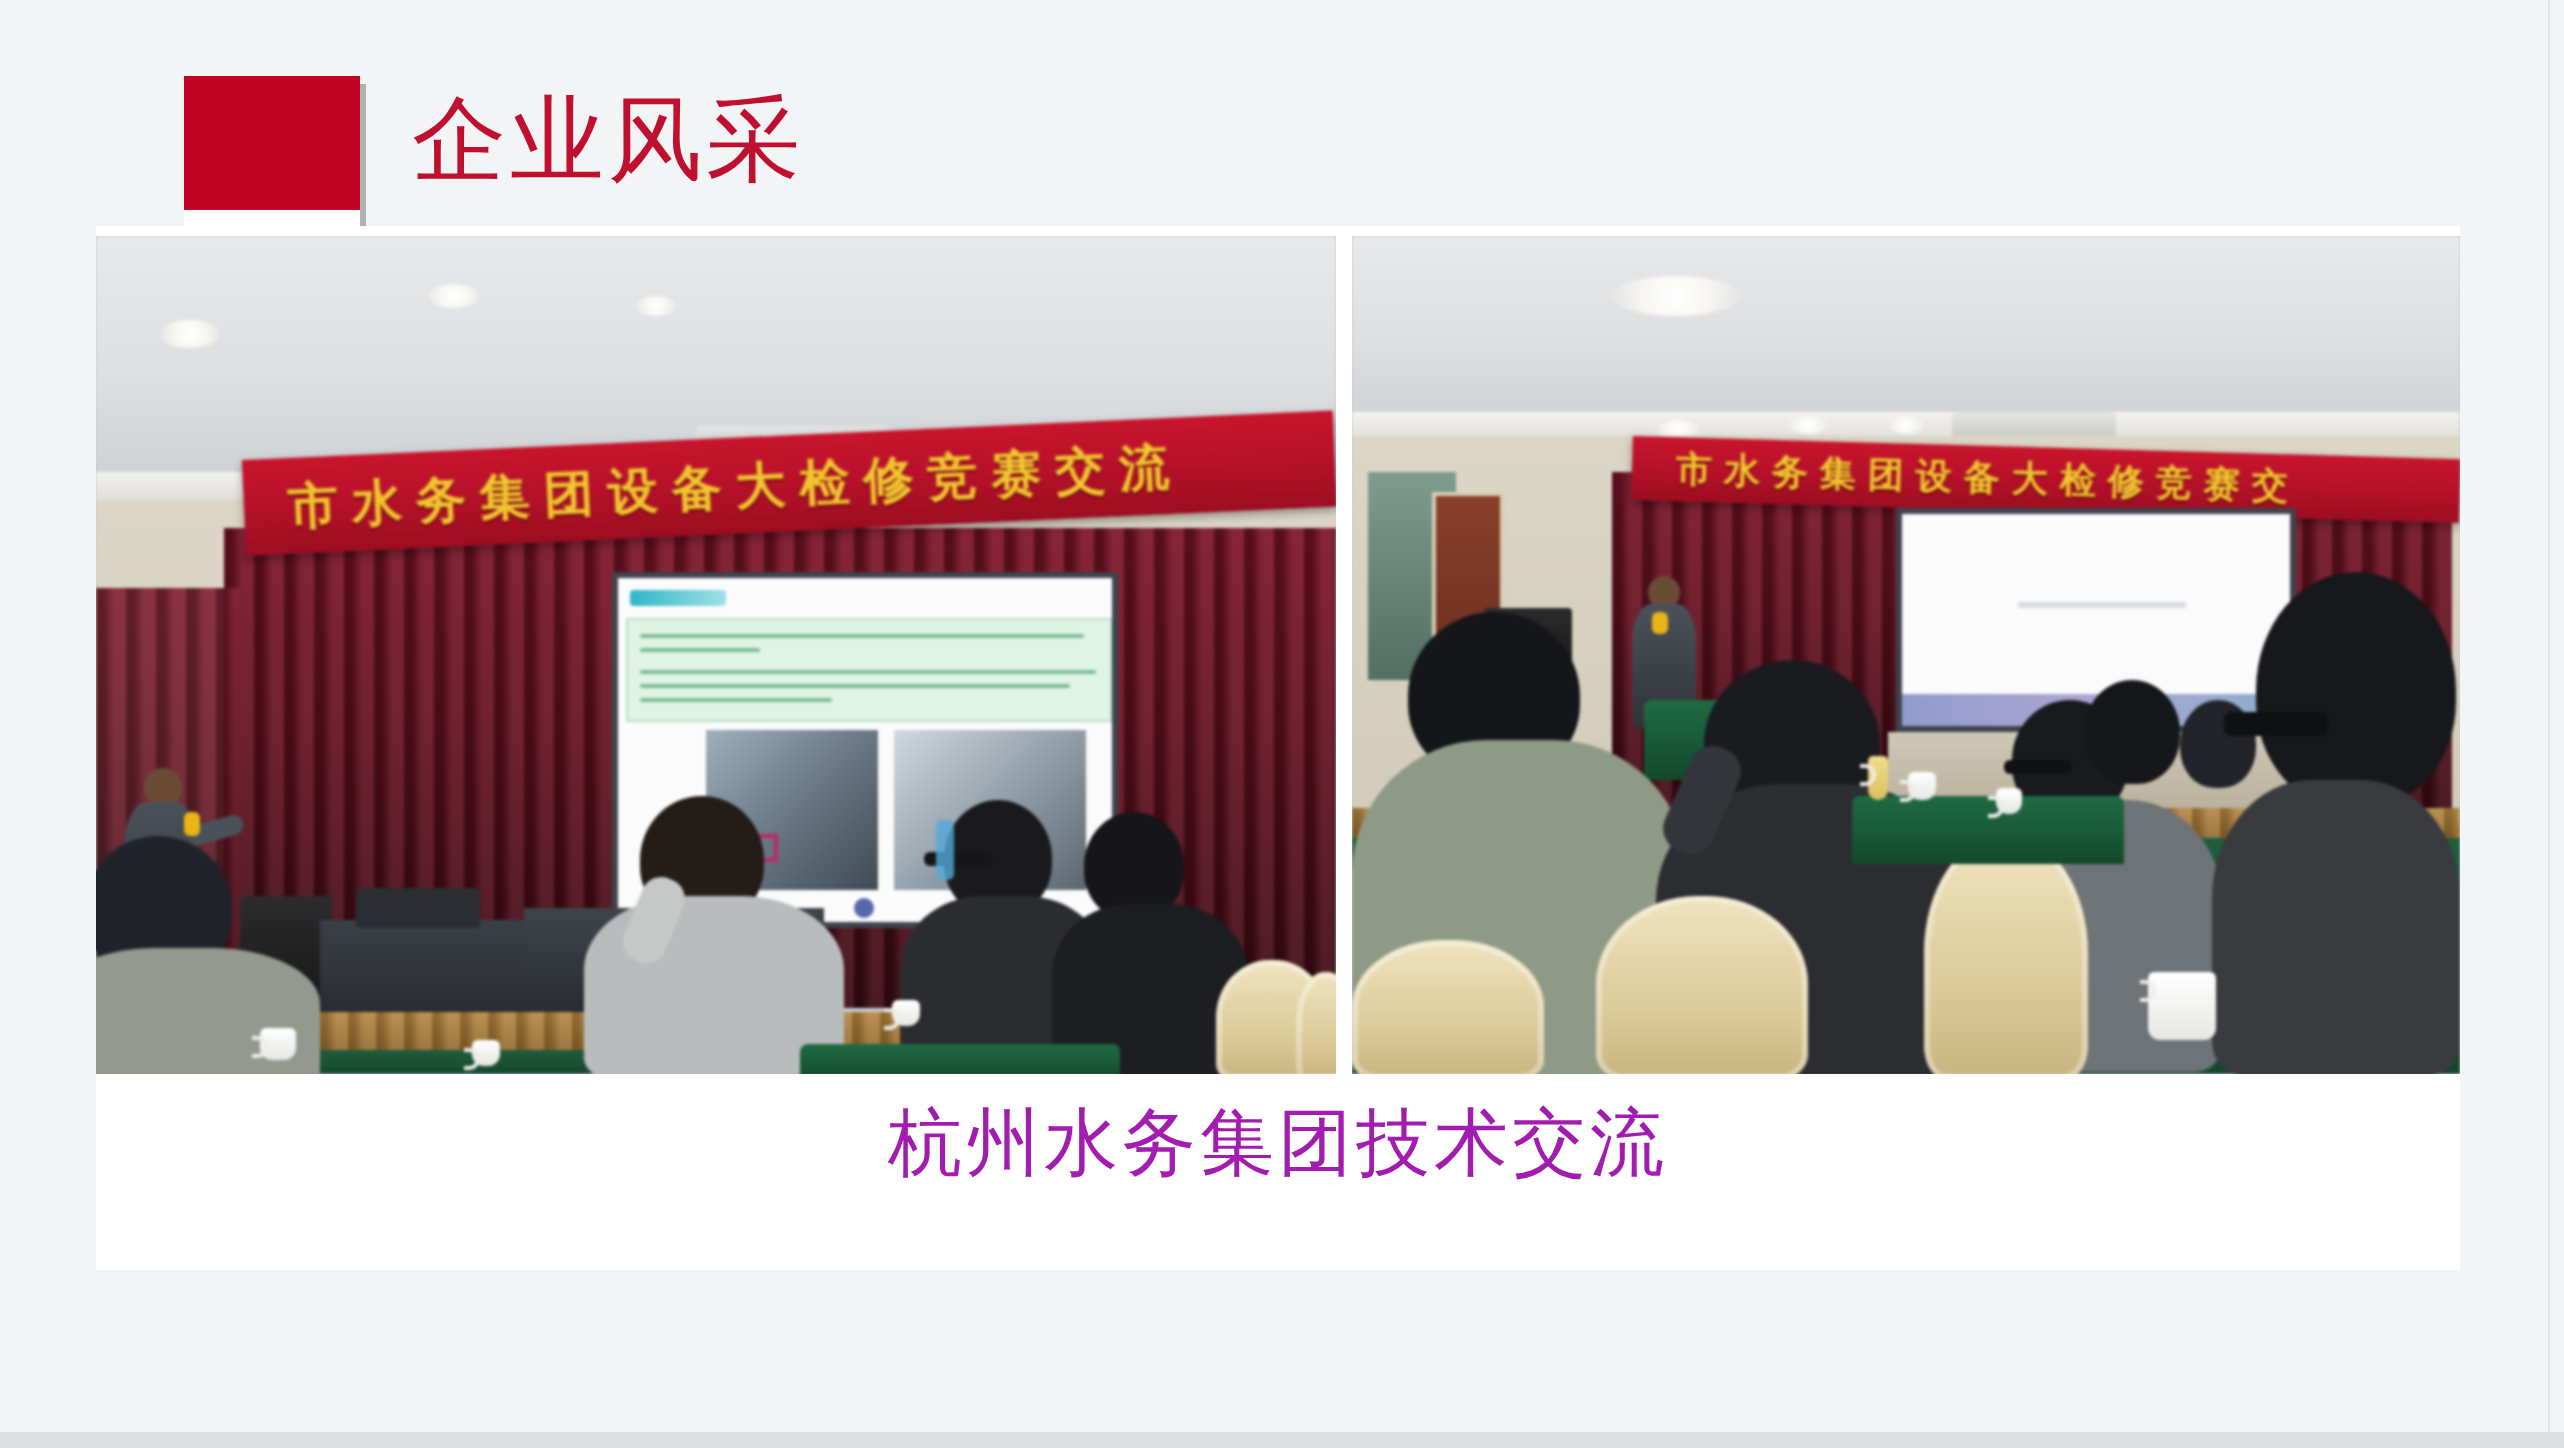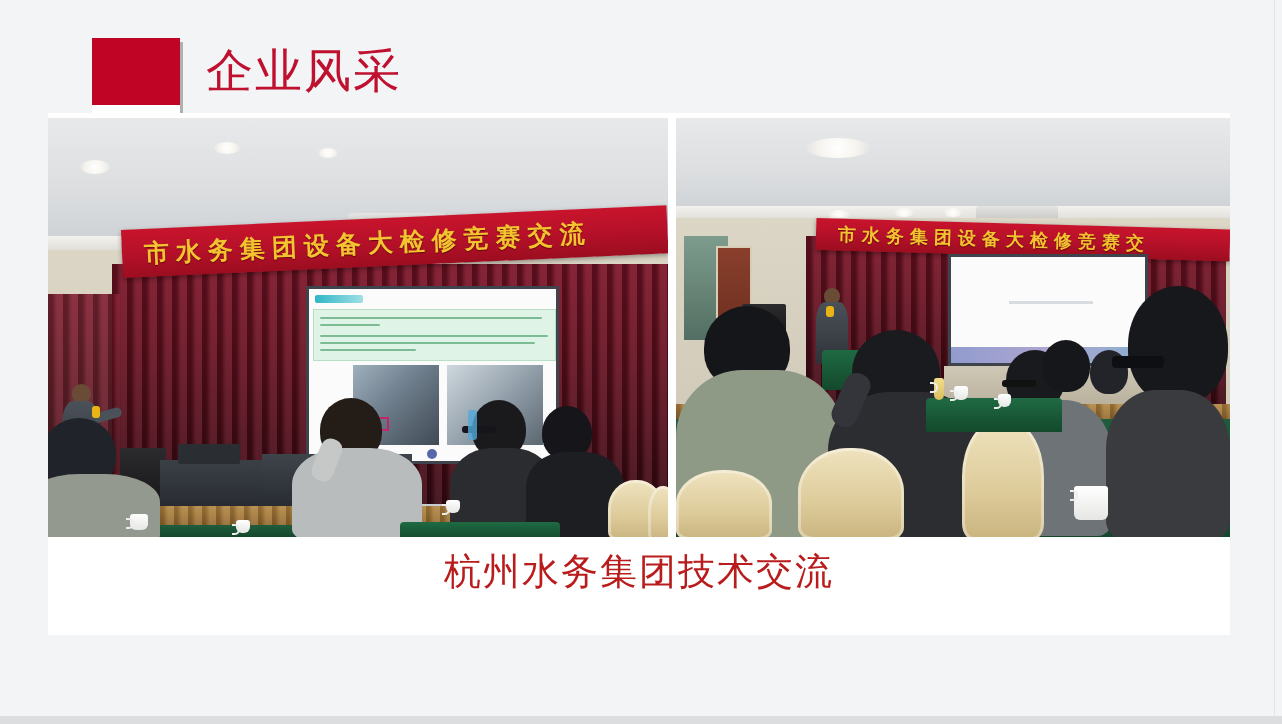--- a/index.html
+++ b/index.html
@@ -219,21 +219,21 @@
 
   
   .caption {
     position:absolute;
     left:0; top:432px;
     width:1182px;
     text-align:center;
     font-family:"DejaVu Serif", serif;
     font-size:37px;
     line-height:54px;
-    color:#b91c1c;
+    color:#a21caf;
     letter-spacing:2px;
     white-space:nowrap;
   }
 
   
   .right-divider {
     position:absolute;
     left:1274px; top:0;
     width:1px; height:716px;
     background:#e2e4e7;

